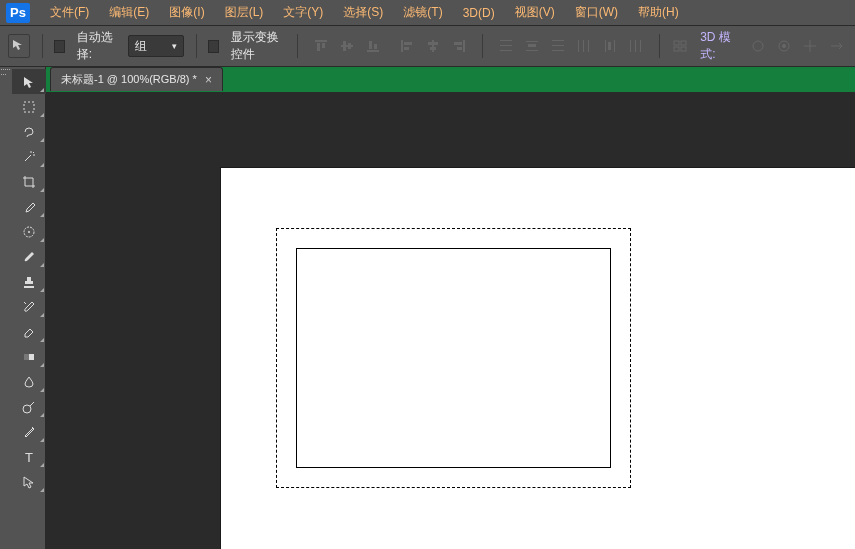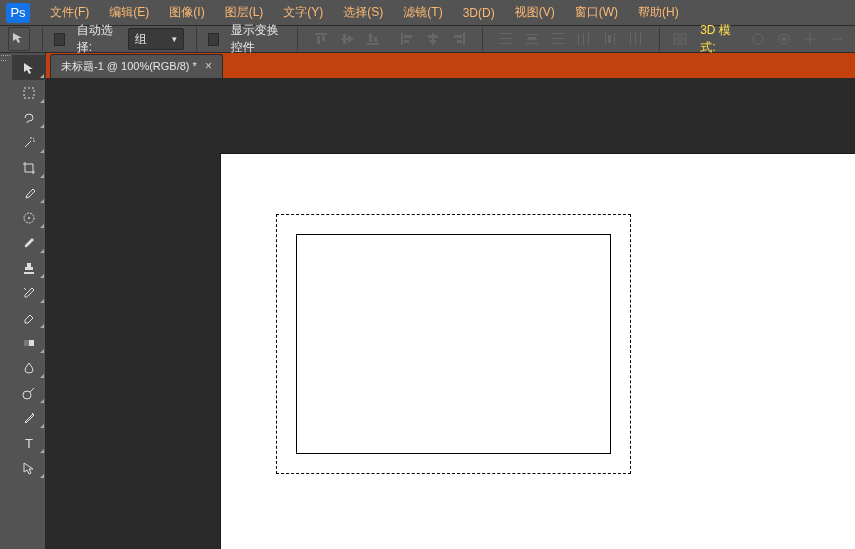--- a/index.html
+++ b/index.html
@@ -1,39 +1,39 @@
 <!DOCTYPE html>
 <html><head>
 <meta charset="utf-8">
 <style>
 * { margin: 0; padding: 0; box-sizing: border-box; font-family: "Microsoft YaHei", sans-serif; }
 body { background: #535353; width: 855px; height: 549px; overflow: hidden; display: flex; flex-direction: column; }
 .menubar { height: 25px; background: #535353; display: flex; align-items: center; padding-left: 6px; gap: 4px; }
-.ps-logo { width: 24px; height: 20px; background: #1473e6; color: #fff; font-weight: normal; font-size: 13px; display: flex; align-items: center; justify-content: center; border-radius: 2px; margin-right: 8px; }
+.ps-logo { width: 24px; height: 20px; background: #1473e6; color: #fff; font-weight: bold; font-size: 13px; display: flex; align-items: center; justify-content: center; border-radius: 2px; margin-right: 8px; }
 .menu-item { color: #fdba74; font-size: 12px; padding: 3px 8px; cursor: default; }
-.optbar { height: 28px; background: #535353; border-top: 1px solid #2a2a2a; border-bottom: 1px solid #2a2a2a; display: flex; align-items: center; padding: 0 8px; gap: 12px; }
+.optbar { height: 42px; background: #535353; border-top: 1px solid #2a2a2a; border-bottom: 1px solid #2a2a2a; display: flex; align-items: center; padding: 0 8px; gap: 12px; }
 .tool-ind { width: 28px; height: 24px; border: 1px solid #3a3a3a; border-radius: 2px; display: flex; align-items: center; justify-content: center; color: #ccc; }
 .dv { width: 1px; height: 24px; background: #3a3a3a; }
 .chk { width: 13px; height: 13px; border: 1px solid #2a2a2a; background: #3a3a3a; }
 .lbl { color: #e6e6e6; font-size: 12px; }
 .sel { background: #3a3a3a; border: 1px solid #2a2a2a; color: #e6e6e6; font-size: 12px; padding: 2px 6px; height: 22px; min-width: 56px; display: flex; align-items: center; justify-content: space-between; border-radius: 2px; }
 .iconbtn { width: 22px; height: 22px; display: flex; align-items: center; justify-content: center; color: #7a7a7a; font-size: 14px; }
 .iconbtn.dis { opacity: 0.5; }
 .grp { display: flex; gap: 4px; align-items: center; }
-.d3lbl { color: #fde047; font-size: 12px; margin-left: auto; }
+.d3lbl { color: #c4b5fd; font-size: 12px; margin-left: auto; }
 .body-row { flex: 1; display: flex; min-height: 0; }
 .toolbar-col { width: 12px; background: #535353; display: flex; flex-direction: column; align-items: center; padding-top: 2px; }
 .tb-grab { width: 10px; height: 8px; display: flex; flex-wrap: wrap; gap: 1px; }
 .tb-grab span { width: 1px; height: 1px; background: #aaa; }
 .tools { width: 34px; background: #535353; display: flex; flex-direction: column; padding-top: 2px; border-right: 1px solid #2a2a2a; }
 .tool { width: 34px; height: 25px; display: flex; align-items: center; justify-content: center; color: #d0d0d0; font-size: 15px; cursor: default; position: relative; }
 .tool.active { background: #3a3a3a; }
 .tool.tri::after { content: ''; position: absolute; right: 2px; bottom: 2px; border-right: 4px solid #aaa; border-top: 4px solid transparent; }
 .workspace { flex: 1; display: flex; flex-direction: column; background: #2a2a2a; min-width: 0; }
-.tabbar { height: 26px; background: #c2410c; display: flex; align-items: center; border-bottom: 1px solid #2a2a2a; }
+.tabbar { height: 26px; background: #15803d; display: flex; align-items: flex-start; border-bottom: 1px solid #2a2a2a; }
 .doc-tab { height: 24px; background: #535353; border: 1px solid #2a2a2a; border-bottom: none; padding: 0 10px; display: flex; align-items: center; gap: 8px; font-size: 11px; color: #e6e6e6; border-radius: 3px 3px 0 0; margin-left: 4px; }
 .tab-x { font-size: 12px; color: #ccc; }
 .canvas-area { flex: 1; background: #2a2a2a; position: relative; overflow: hidden; display: flex; justify-content: center; }
 .canvas { position: absolute; top: 75px; left: 175px; width: 680px; height: 500px; background: #fff; box-shadow: 0 0 0 1px #1a1a1a; }
 .dashed-sel { border: 1px dashed #000; }
 .solid-sel { border: 1px solid #000; }
 svg { display: block; }
 </style>
 </head>
 <body>

